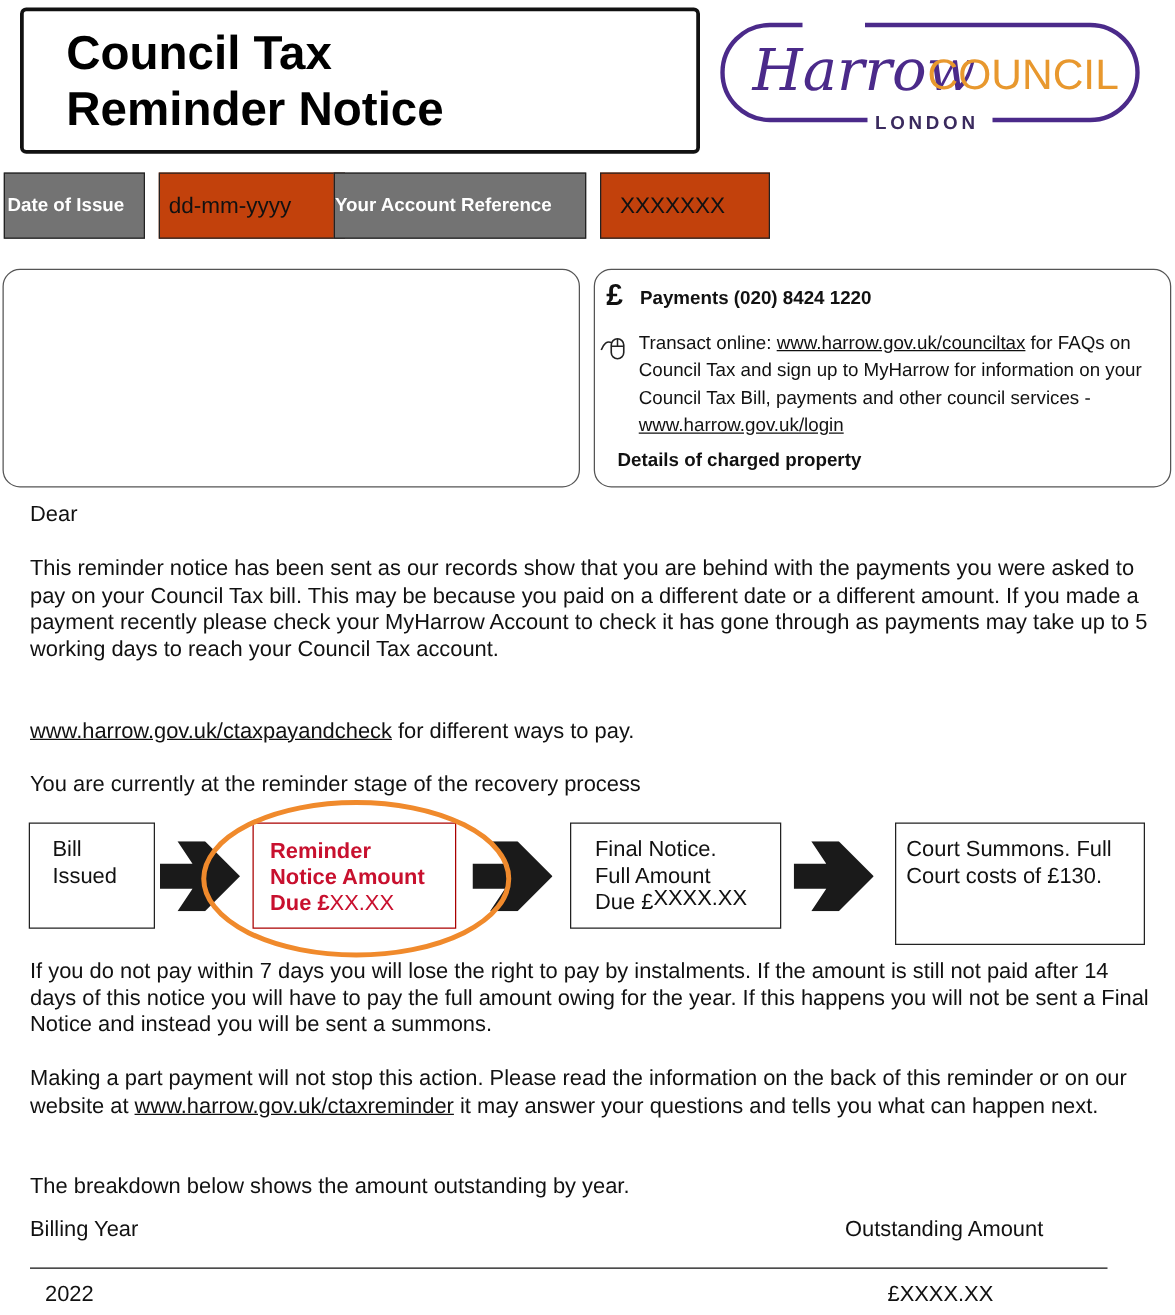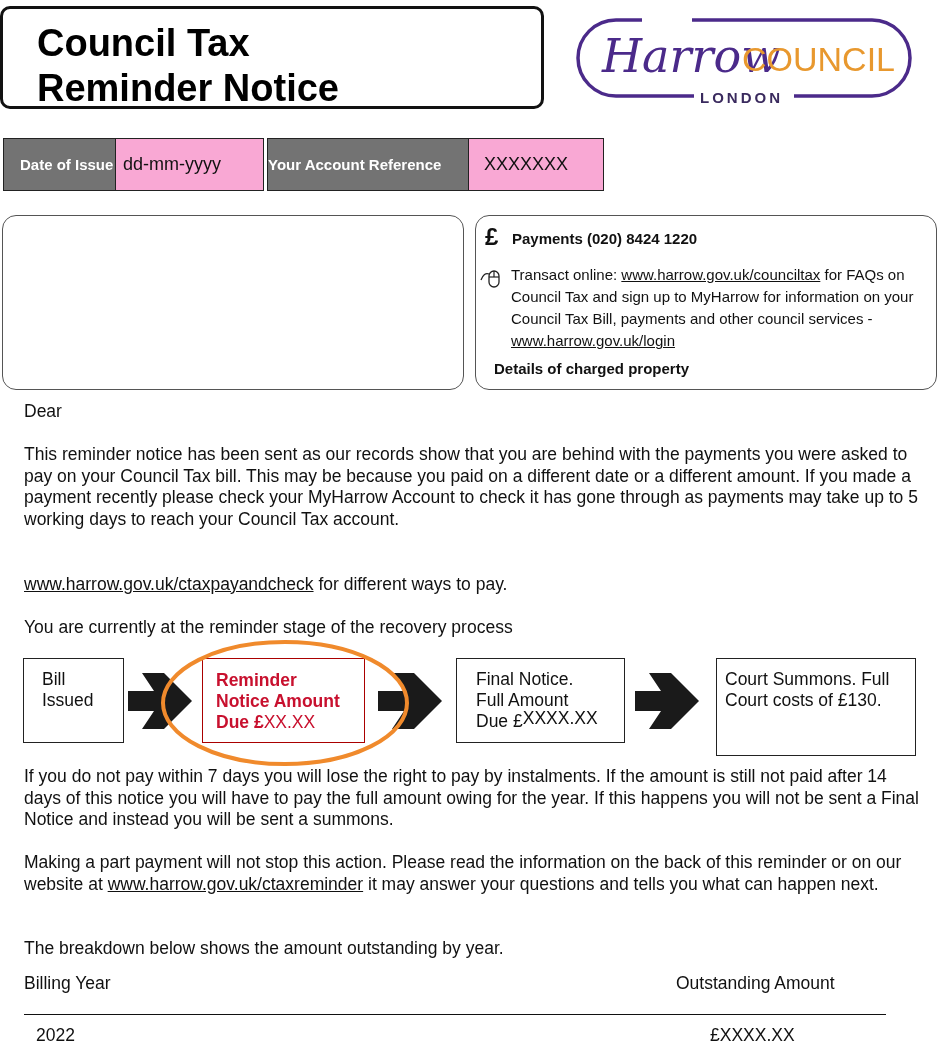--- a/index.html
+++ b/index.html
@@ -4,38 +4,38 @@
 <style>
   html, body { margin: 0; padding: 0; background: #ffffff; }
   body {
     width: 940px; height: 1052px; position: relative; overflow: hidden;
     font-family: "Liberation Sans", sans-serif; color: #111;
   }
   .abs { position: absolute; }
 
   
   .title-box {
-    left: 0; top: 6px; width: 544px; height: 103px;
-    border: 3px solid #111; border-radius: 10px; box-sizing: border-box;
+    left: 16px; top: 6px; width: 544px; height: 117px;
+    border: 3px solid #111; border-radius: 5px; box-sizing: border-box;
   }
   .title-box .t {
     position: absolute; left: 34px; font-weight: bold; font-size: 38px; line-height: 44px;
     color: #000;
   }
 
   
   .logo { left: 572px; top: 8px; width: 342px; height: 100px; }
 
   
   .info-cell { top: 138px; height: 53px; box-sizing: border-box; border: 1px solid #222; }
   .info-label {
     background: #737373; color: #fff; font-weight: bold; font-size: 15px;
-    display: flex; align-items: center; padding-left: 16px;
+    display: flex; align-items: center; padding-left: 2px;
   }
-  .info-value { background: #f9a8d4; font-size: 18px; display: flex; align-items: center; padding-left: 7px; }
+  .info-value { background: #c2410c; font-size: 18px; display: flex; align-items: center; padding-left: 7px; margin-left: 12px; }
 
   
   .addr-box {
     left: 2px; top: 215px; width: 462px; height: 175px;
     border: 1px solid #555; border-radius: 14px; box-sizing: border-box;
   }
   .pay-box {
     left: 475px; top: 215px; width: 462px; height: 175px;
     border: 1px solid #555; border-radius: 14px; box-sizing: border-box;
   }

